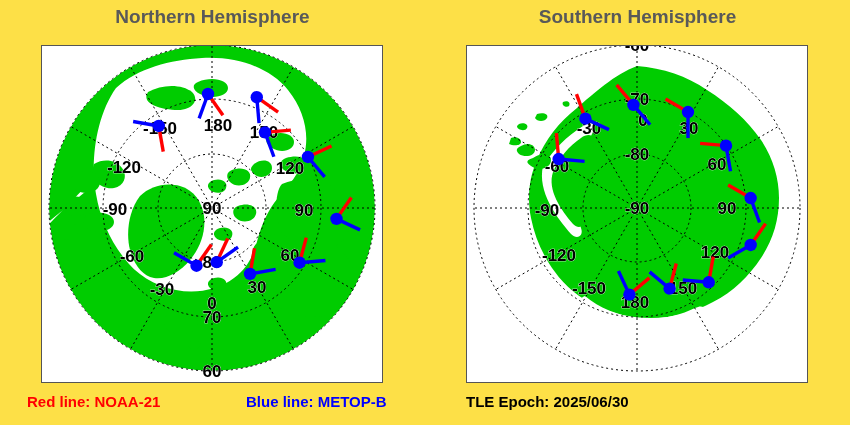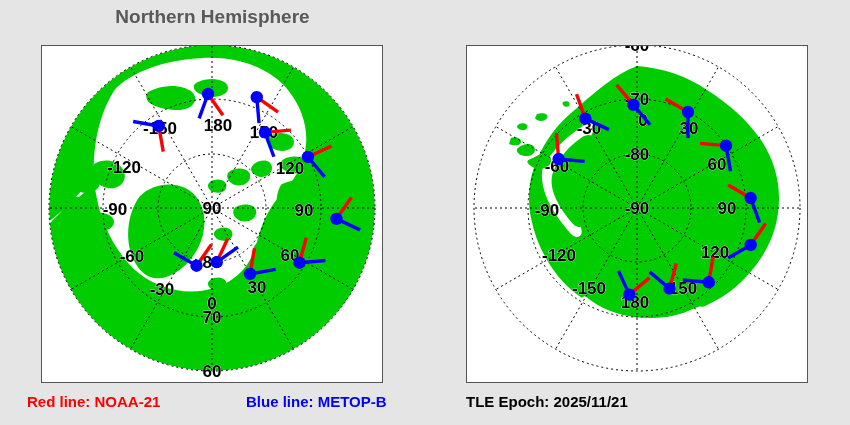--- a/index.html
+++ b/index.html
@@ -1,17 +1,17 @@
 <!DOCTYPE html>
 <html><head>
 <meta charset="utf-8">
 <style>
   html,body{margin:0;padding:0;background:#ffffff;}
   body{width:850px;height:425px;overflow:hidden;font-family:"Liberation Sans",sans-serif;}
-  .page{position:relative;width:850px;height:425px;background:#e5e5e5;}
+  .page{position:relative;width:850px;height:425px;background:#fde047;}
 
   .panel{position:absolute;top:0;width:425px;height:390px;}
   .panel.north{left:0;}
   .panel.south{left:425px;}
 
   .ptitle{
     position:absolute;left:0;top:6px;width:425px;text-align:center;
     font-size:19px;font-weight:bold;color:#595959;
     font-family:"Liberation Sans",sans-serif;letter-spacing:0px;
   }
@@ -181,20 +181,21 @@
             <circle cx="166.01796742624464" cy="47.969506637121185" r="6.2" fill="#0000ff"></circle>
             <line x1="116.73430237553035" y1="79.97801845493753" x2="121.24915499487054" y2="105.58302003325494" stroke="#ff0000" stroke-width="3.4"></line>
             <line x1="116.73430237553035" y1="79.97801845493753" x2="91.12930079721293" y2="75.46316583559734" stroke="#0000ff" stroke-width="3.4"></line>
             <circle cx="116.73430237553035" cy="79.97801845493753" r="6.2" fill="#0000ff"></circle>
           </g>
       </svg>
     </div>
   </div>
 
   <div class="panel south">
+    <div class="ptitle">Southern Hemisphere</div>
     <div class="frame">
       <svg class="plotsvg" viewBox="0 0 340 336" preserveAspectRatio="none">
         <defs>
           <clipPath id="sclip">
               <circle cx="170" cy="162" r="163"></circle>
             </clipPath>
         </defs>
         <rect x="0" y="0" width="340" height="336" fill="#ffffff"></rect>
         <g clip-path="url(#sclip)">
 
@@ -299,16 +300,16 @@
             <line x1="91.66862418501812" y1="113.05312396032633" x2="117.5696863354035" y2="115.31917327176545" stroke="#0000ff" stroke-width="3.4"></line>
             <circle cx="91.66862418501812" cy="113.05312396032633" r="6.2" fill="#0000ff"></circle>
           </g>
       </svg>
     </div>
   </div>
 
   <div class="footer">
     <div class="legitem leg-red">Red line: NOAA-21</div>
     <div class="legitem leg-blue">Blue line: METOP-B</div>
-    <div class="legitem leg-epoch">TLE Epoch: 2025/11/21</div>
+    <div class="legitem leg-epoch">TLE Epoch: 2025/06/30</div>
   </div>
 
 </div>
 
 </body></html>

